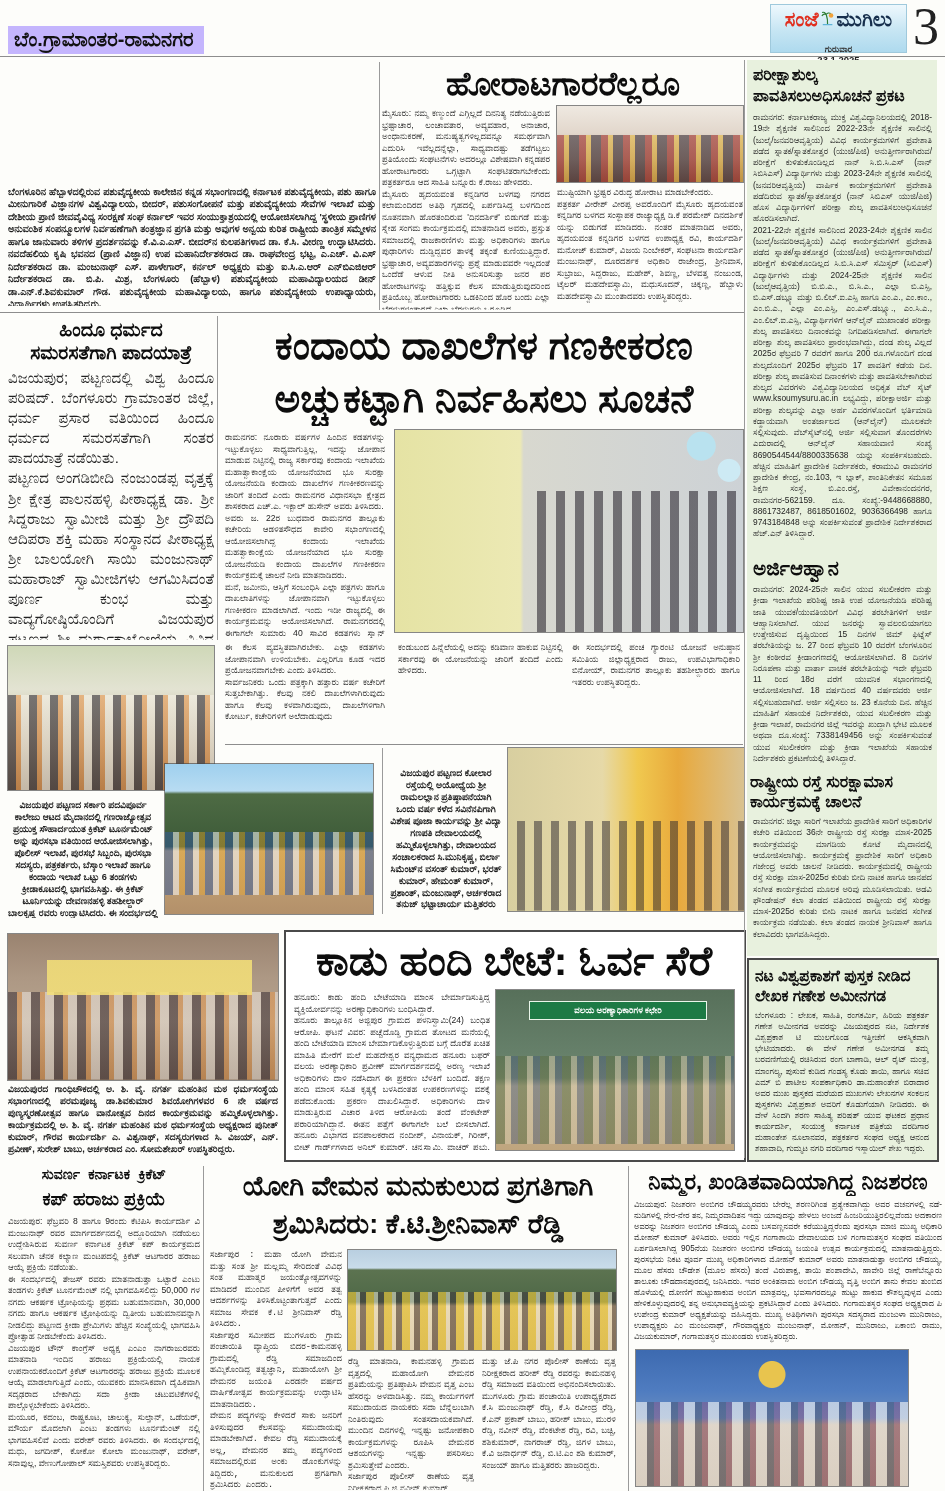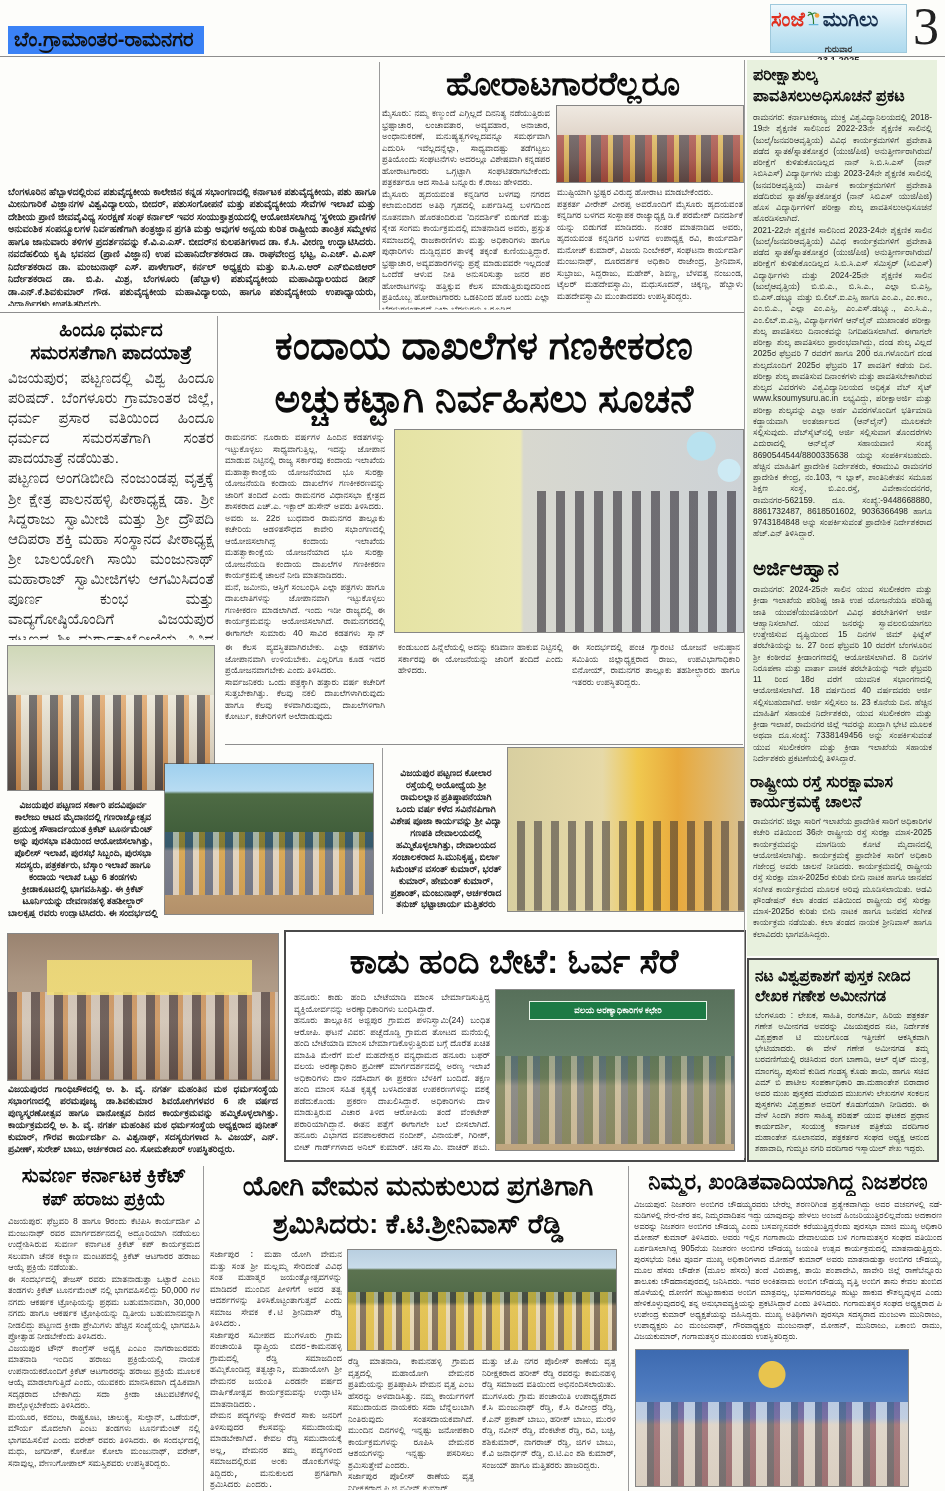--- a/index.html
+++ b/index.html
@@ -61,29 +61,29 @@
      background-size:100% 100%,100% 62%,100% 100%;background-position:0 0,0 100%,0 0;}
   .greenpanel{position:absolute;background:#e8f1de;}
   .boxed{position:absolute;border:2px solid #4a4a4a;}
   .watermark{position:absolute;left:10px;bottom:10px;color:#fff;font-weight:700;font-size:12px;
              text-shadow:0 1px 2px rgba(0,0,0,.8);}
   .signboard{position:absolute;left:14%;top:7%;width:72%;background:#1d7a45;border:1px solid #eaf5ea;
              color:#fff;font-size:8.5px;font-weight:700;text-align:center;padding:3px 2px;line-height:1.25;}
   .masthead{position:absolute;left:770px;top:4px;width:137px;height:49px;
             background:linear-gradient(180deg,#eef8fd 0%,#c6e5f3 55%,#aedaee 100%);
             border:1px solid #9fc9dc;box-sizing:border-box;text-align:center;}
-  .brandrow{display:flex;align-items:center;gap:2px;margin-top:3px;
+  .brandrow{display:flex;align-items:center;justify-content:center;gap:2px;margin-top:3px;
             font-weight:800;font-size:20px;line-height:22px;}
   .brand-red{color:#e02f1f;}
   .brand-dark{color:#172f4d;}
   .weekday{font-size:8.5px;font-weight:700;color:#333;line-height:10px;margin-top:14px;}
   .dateline{font-size:9.5px;font-weight:700;color:#222;line-height:11px;}
   .pagenum{position:absolute;left:907px;top:-2px;width:38px;height:58px;text-align:center;
            font-family:"Liberation Serif","DejaVu Serif",serif;font-size:52px;color:#222;line-height:58px;}
-  .seclabel{position:absolute;left:8px;top:26px;background:#3b82f6;padding:2px 10px 3px 6px;
+  .seclabel{position:absolute;left:8px;top:26px;background:#c4b5fd;padding:2px 10px 3px 6px;
             font-weight:800;font-size:20px;color:#111;}
 </style>
 </head>
 <body>
 
 <div class="page">
 
   <div class="seclabel">ಬೆಂ.ಗ್ರಾಮಾಂತರ-ರಾಮನಗರ</div>
   <div class="masthead">
     <div class="brandrow">
@@ -149,31 +149,31 @@
   <div class="ph ph-pady" style="left:8px;top:646px;width:206px;height:144px;"></div>
   <div class="vrule" style="left:217px;top:316px;width:1px;height:324px;"></div>
 
   <div class="cap abs" style="left:8px;top:800px;width:150px;height:118px;text-align:center;font-size:9.2px;">ವಿಜಯಪುರ ಪಟ್ಟಣದ ಸರ್ಕಾರಿ ಪದವಿಪೂರ್ವ ಕಾಲೇಜು ಆಟದ ಮೈದಾನದಲ್ಲಿ ಗಣರಾಜ್ಯೋತ್ಸವ ಪ್ರಯುಕ್ತ ಸೌಹಾರ್ದಯುತ ಕ್ರಿಕೆಟ್ ಟೂರ್ನಮೆಂಟ್ ಅನ್ನು ಪುರಸಭಾ ವತಿಯಿಂದ ಆಯೋಜಿಸಲಾಗಿತ್ತು, ಪೊಲೀಸ್ ಇಲಾಖೆ, ಪುರಸಭೆ ಸಿಬ್ಬಂದಿ, ಪುರಸಭಾ ಸದಸ್ಯರು, ಪತ್ರಕರ್ತರು, ಬೆಸ್ಕಾಂ ಇಲಾಖೆ ಹಾಗೂ ಕಂದಾಯ ಇಲಾಖೆ ಒಟ್ಟು 6 ತಂಡಗಳು ಕ್ರೀಡಾಕೂಟದಲ್ಲಿ ಭಾಗವಹಿಸಿತ್ತು. ಈ ಕ್ರಿಕೆಟ್ ಟೂರ್ನಿಯನ್ನು ದೇವಣನಹಳ್ಳಿ ತಹಶೀಲ್ದಾರ್ ಬಾಲಕೃಷ್ಣ ರವರು ಉದ್ಘಾಟಿಸಿದರು. ಈ ಸಂದರ್ಭದಲ್ಲಿ ಪುರಸಭಾ ಮುಖ್ಯಾಧಿಕಾರಿ ಸಂತೋಷ್, ಸದಸ್ಯರುಗಳಾದ ಸಿ.ಎಂ.ರಾಮು, ಹನೀಫ್ಉಲ್ಲಾ, ಇಕ್ಬಾಲ್, ರಾಜಣ್ಣ, ಕೇಶವಪ್ಪ, ಪತ್ರಕರ್ತರಾದ ಎಂ.ವಿನಯ್, ಮಧು, ಸತೀಶ್, ಮತ್ತಿತರರುಗಳು ಉಪಸ್ಥಿತರಿರುವರು.</div>
   <div class="ph ph-cricket" style="left:165px;top:764px;width:208px;height:150px;"></div>
   <div class="vrule" style="left:382px;top:748px;width:1px;height:166px;"></div>
   <div class="cap abs" style="left:390px;top:768px;width:112px;height:142px;text-align:center;font-size:9.2px;">ವಿಜಯಪುರ ಪಟ್ಟಣದ ಕೋಲಾರ ರಸ್ತೆಯಲ್ಲಿ ಅಯೋಧ್ಯೆಯ ಶ್ರೀ ರಾಮಲಲ್ಲಾನ ಪ್ರತಿಷ್ಠಾಪನೆಯಾಗಿ ಒಂದು ವರ್ಷ ಕಳೆದ ಸವಿನೆನಪಿಗಾಗಿ ವಿಶೇಷ ಪೂಜಾ ಕಾರ್ಯವನ್ನು ಶ್ರೀ ವಿದ್ಯಾ ಗಣಪತಿ ದೇವಾಲಯದಲ್ಲಿ ಹಮ್ಮಿಕೊಳ್ಳಲಾಗಿತ್ತು, ದೇವಾಲಯದ ಸಂಚಾಲಕರಾದ ಸಿ.ಮುನಿಕೃಷ್ಣ, ಬಿರ್ಲಾ ಸಿಮೆಂಟ್‌ನ ವಸಂತ್ ಕುಮಾರ್, ಭರತ್ ಕುಮಾರ್, ಹೇಮಂತ್ ಕುಮಾರ್, ಪ್ರಶಾಂತ್, ಮಂಜುನಾಥ್, ಅರ್ಚಕರಾದ ತನುಜ್ ಭಟ್ಟಾಚಾರ್ಯ ಮತ್ತಿತರರು ಉಪಸ್ಥಿತರಿರುವರು.</div>
   <div class="ph ph-rama" style="left:508px;top:748px;width:236px;height:163px;"></div>
 
   <div class="boxed" style="left:284px;top:930px;width:458px;height:228px;background:#fff;"></div>
-  <div class="hl abs" style="left:292px;top:938px;width:444px;height:48px;font-size:34px;line-height:46px;">ಕಾಡು ಹಂದಿ ಬೇಟೆ: ಓರ್ವ ಸೆರೆ</div>
+  <div class="hl abs" style="left:292px;top:938px;width:444px;height:48px;font-size:41px;line-height:46px;">ಕಾಡು ಹಂದಿ ಬೇಟೆ: ಓರ್ವ ಸೆರೆ</div>
   <div class="bt abs" style="left:294px;top:992px;width:196px;height:158px;">ಹನೂರು: ಕಾಡು ಹಂದಿ ಬೇಟೆಯಾಡಿ ಮಾಂಸ ಬೇರ್ಮಾಡಿಸುತ್ತಿದ್ದ ವ್ಯಕ್ತಿಯೋರ್ವನನ್ನು ಅರಣ್ಯಾಧಿಕಾರಿಗಳು ಬಂಧಿಸಿದ್ದಾರೆ.
 ಹನೂರು ತಾಲ್ಲೂಕಿನ ಅಜ್ಜಿಪುರ ಗ್ರಾಮದ ಪಳನಿಸ್ವಾಮಿ(24) ಬಂಧಿತ ಆರೋಪಿ. ಘಟನೆ ವಿವರ: ಪಚ್ಚೆದೊಡ್ಡಿ ಗ್ರಾಮದ ತೋಟದ ಮನೆಯಲ್ಲಿ ಹಂದಿ ಬೇಟೆಯಾಡಿ ಮಾಂಸ ಬೇರ್ಮಾಡಿಕೊಳ್ಳುತ್ತಿರುವ ಬಗ್ಗೆ ದೊರೆತ ಖಚಿತ ಮಾಹಿತಿ ಮೇರೆಗೆ ಮಲೆ ಮಹದೇಶ್ವರ ವನ್ಯಧಾಮದ ಹನೂರು ಬಫರ್ ವಲಯ ಅರಣ್ಯಾಧಿಕಾರಿ ಪ್ರವೀಣ್ ಮಾರ್ಗದರ್ಶನದಲ್ಲಿ ಅರಣ್ಯ ಇಲಾಖೆ ಅಧಿಕಾರಿಗಳು ದಾಳಿ ನಡೆಸಿದಾಗ ಈ ಪ್ರಕರಣ ಬೆಳಕಿಗೆ ಬಂದಿದೆ. ತಕ್ಷಣ ಹಂದಿ ಮಾಂಸ ಸಹಿತ ಕೃತ್ಯಕ್ಕೆ ಬಳಸಿದಂತಹ ಉಪಕರಣಗಳನ್ನು ವಶಕ್ಕೆ ಪಡೆದುಕೊಂಡು ಪ್ರಕರಣ ದಾಖಲಿಸಿದ್ದಾರೆ. ಅಧಿಕಾರಿಗಳು ದಾಳಿ ಮಾಡುತ್ತಿರುವ ವಿಚಾರ ತಿಳಿದ ಆರೋಪಿಯ ತಂದೆ ವೆಂಕಟೇಶ್ ಪರಾರಿಯಾಗಿದ್ದಾನೆ. ಈತನ ಪತ್ತೆಗೆ ಈಗಾಗಲೇ ಬಲೆ ಬೀಸಲಾಗಿದೆ. ಹನೂರು ವಿಭಾಗದ ವನಪಾಲಕರಾದ ನಂದೀಶ್, ವಿನಾಯಕ್, ಗಿರೀಶ್, ಬೀಟ್ ಗಾರ್ಡ್‌ಗಳಾದ ಅನಿಲ್ ಕುಮಾರ್, ಚನ್ನಸ್ವಾಮಿ, ವಾಚರ್ ಪ್ರಭು, ಅಶೋಕ್, ಇನ್ನಿತರರು ಪಾಲ್ಗೊಂಡಿದ್ದರು.</div>
   <div class="ph ph-boar" style="left:496px;top:990px;width:238px;height:160px;">
     <div class="signboard">ವಲಯ ಅರಣ್ಯಾಧಿಕಾರಿಗಳ ಕಛೇರಿ</div>
   </div>
 
   <div class="ph ph-gandhi" style="left:8px;top:934px;width:270px;height:146px;"></div>
   <div class="cap abs" style="left:8px;top:1084px;width:270px;height:74px;font-size:9.2px;">ವಿಜಯಪುರದ ಗಾಂಧಿಚೌಕದಲ್ಲಿ ಅ. ಶಿ. ವೈ. ನಗರ್ತ ಮಹಂತಿನ ಮಠ ಧರ್ಮಸಂಸ್ಥೆಯ ಸಭಾಂಗಣದಲ್ಲಿ ಪರಮಪೂಜ್ಯ ಡಾ.ಶಿವಕುಮಾರ ಶಿವಯೋಗಿಗಳವರ 6 ನೇ ವರ್ಷದ ಪುಣ್ಯಸ್ಮರಣೋತ್ಸವ ಹಾಗೂ ವಾನೋತ್ಸವ ದಿನದ ಕಾರ್ಯಕ್ರಮವನ್ನು ಹಮ್ಮಿಕೊಳ್ಳಲಾಗಿತ್ತು. ಕಾರ್ಯಕ್ರಮದಲ್ಲಿ ಅ. ಶಿ. ವೈ. ನಗರ್ತ ಮಹಂತಿನ ಮಠ ಧರ್ಮಸಂಸ್ಥೆಯ ಅಧ್ಯಕ್ಷರಾದ ಪುನೀತ್ ಕುಮಾರ್, ಗೌರವ ಕಾರ್ಯದರ್ಶಿ ಎ. ವಿಶ್ವನಾಥ್, ಸದಸ್ಯರುಗಳಾದ ಸಿ. ವಿಜಯ್, ಎನ್. ಪ್ರವೀಣ್, ಸುರೇಶ್ ಬಾಬು, ಅರ್ಚಕರಾದ ಎಂ. ಸೋಮಶೇಖರ್ ಉಪಸ್ಥಿತರಿದ್ದರು.</div>
 
-  <div class="hl abs" style="left:8px;top:1164px;width:192px;height:24px;font-size:20px;line-height:22px;">ಸುವರ್ಣ ಕರ್ನಾಟಕ ಕ್ರಿಕೆಟ್</div>
+  <div class="hl abs" style="left:8px;top:1164px;width:192px;height:24px;font-size:14px;line-height:22px;font-family:Liberation Mono, monospace;">ಸುವರ್ಣ ಕರ್ನಾಟಕ ಕ್ರಿಕೆಟ್</div>
   <div class="hl abs" style="left:8px;top:1188px;width:192px;height:24px;font-size:18px;line-height:22px;">ಕಪ್ ಹರಾಜು ಪ್ರಕ್ರಿಯೆ</div>
   <div class="bt abs" style="left:8px;top:1216px;width:192px;height:270px;">ವಿಜಯಪುರ: ಫೆಬ್ರವರಿ 8 ಹಾಗೂ 9ರಂದು ಕೆಟಿಪಿಸಿ ಕಾರ್ಯದರ್ಶಿ ವಿ ಮಂಜುನಾಥ್ ರವರ ಮಾರ್ಗದರ್ಶನದಲ್ಲಿ ಅದ್ದೂರಿಯಾಗಿ ನಡೆಯಲು ಉದ್ದೇಶಿಸಿರುವ ಸುವರ್ಣ ಕರ್ನಾಟಕ ಕ್ರಿಕೆಟ್ ಕಪ್ ಕಾರ್ಯಕ್ರಮದ ಸಲುವಾಗಿ ಚೆನಕ ಕಲ್ಯಾಣ ಮಂಟಪದಲ್ಲಿ ಕ್ರಿಕೆಟ್ ಆಟಗಾರರ ಹರಾಜು ಆಯ್ಕೆ ಪ್ರಕ್ರಿಯೆ ನಡೆಯಿತು.
 ಈ ಸಂದರ್ಭದಲ್ಲಿ ತೇಜಸ್ ರವರು ಮಾತನಾಡುತ್ತಾ ಒಟ್ಟಾರೆ ಎಂಟು ತಂಡಗಳು ಕ್ರಿಕೆಟ್ ಟೂರ್ನಮೆಂಟ್ ನಲ್ಲಿ ಭಾಗವಹಿಸಲಿದ್ದು 50,000 ಗಳ ನಗದು ಆಕರ್ಷಕ ಟ್ರೋಫಿಯನ್ನು ಪ್ರಥಮ ಬಹುಮಾನವಾಗಿ, 30,000 ನಗದು ಹಾಗೂ ಆಕರ್ಷಕ ಟ್ರೋಫಿಯನ್ನು ದ್ವಿತೀಯ ಬಹುಮಾನವನ್ನಾಗಿ ನೀಡಲಿದ್ದು ಪಟ್ಟಣದ ಕ್ರೀಡಾ ಪ್ರೇಮಿಗಳು ಹೆಚ್ಚಿನ ಸಂಖ್ಯೆಯಲ್ಲಿ ಭಾಗವಹಿಸಿ ಪ್ರೋತ್ಸಾಹ ನೀಡಬೇಕೆಂದು ತಿಳಿಸಿದರು.
 ವಿಜಯಪುರ ಟೌನ್ ಕಾಂಗ್ರೆಸ್ ಅಧ್ಯಕ್ಷ ಎಂಎಂ ನಾಗರಾಜುರವರು ಮಾತನಾಡಿ ಇಂದಿನ ಹರಾಜು ಪ್ರಕ್ರಿಯೆಯಲ್ಲಿ ನಾಯಕ ಉಪನಾಯಕರೊಂದಿಗೆ ಕ್ರಿಕೆಟ್ ಆಟಗಾರರನ್ನು ಹರಾಜು ಪ್ರಕ್ರಿಯೆ ಮೂಲಕ ಆಯ್ಕೆ ಮಾಡಲಾಗುತ್ತಿದೆ ಎಂದು, ಯುವಕರು ಮಾನಸಿಕವಾಗಿ ದೈಹಿಕವಾಗಿ ಸದೃಢರಾದ ಬೇಕಾಗಿದ್ದು ಸದಾ ಕ್ರೀಡಾ ಚಟುವಟಿಕೆಗಳಲ್ಲಿ ಪಾಲ್ಗೊಳ್ಳಬೇಕೆಂದು ತಿಳಿಸಿದರು.
 ಮಯೂರ, ಕದಂಬ, ರಾಷ್ಟ್ರಕೂಟ, ಚಾಲುಕ್ಯ, ಸುಲ್ತಾನ್, ಒಡೆಯರ್, ಮೌರ್ಯ ಮೊದಲಾಗಿ ಎಂಟು ತಂಡಗಳು ಟೂರ್ನಮೆಂಟ್ ನಲ್ಲಿ ಭಾಗವಹಿಸಲಿವೆ ಎಂದು ವರೇಶ್ ರವರು ತಿಳಿಸಿದರು. ಈ ಸಂದರ್ಭದಲ್ಲಿ ಮಧು, ಜಗದೀಶ್, ಕೋಕೋ ಕೋಲಾ ಮಂಜುನಾಥ್, ವರೇಶ್, ಸನಾವುಲ್ಲ, ವೇಣುಗೋಪಾಲ್ ಸಮಸ್ತಿಶವರು ಉಪಸ್ಥಿತರಿದ್ದರು.</div>
   <div class="vrule" style="left:203px;top:1166px;width:1px;height:325px;"></div>
 
   <div class="hl abs" style="left:210px;top:1168px;width:416px;height:38px;font-size:27px;line-height:36px;">ಯೋಗಿ ವೇಮನ ಮನುಕುಲುದ ಪ್ರಗತಿಗಾಗಿ</div>
   <div class="hl abs" style="left:210px;top:1206px;width:416px;height:38px;font-size:27px;line-height:36px;">ಶ್ರಮಿಸಿದರು: ಕೆ.ಟಿ.ಶ್ರೀನಿವಾಸ್ ರೆಡ್ಡಿ</div>
   <div class="bt abs" style="left:210px;top:1250px;width:132px;height:240px;font-family:Liberation Mono, monospace;">ಸರ್ಜಾಪುರ : ಮಹಾ ಯೋಗಿ ವೇಮನ ಮತ್ತು ಸಂತ ಶ್ರೀ ಮಲ್ಲಮ್ಮ ಸೇರಿದಂತೆ ವಿವಿಧ ಸಂತ ಮಹಾತ್ಮರ ಜಯಂತ್ಯೋತ್ಸವಗಳನ್ನು ಮಾಡಿದರೆ ಮುಂದಿನ ಪೀಳಿಗೆಗೆ ಅವರ ತತ್ವ ಆದರ್ಶಗಳನ್ನು ತಿಳಿಸಿಕೊಟ್ಟಂತಾಗುತ್ತದೆ ಎಂದು ಸಮಾಜ ಸೇವಕ ಕೆ.ಟಿ ಶ್ರೀನಿವಾಸ್ ರೆಡ್ಡಿ ತಿಳಿಸಿದರು.

